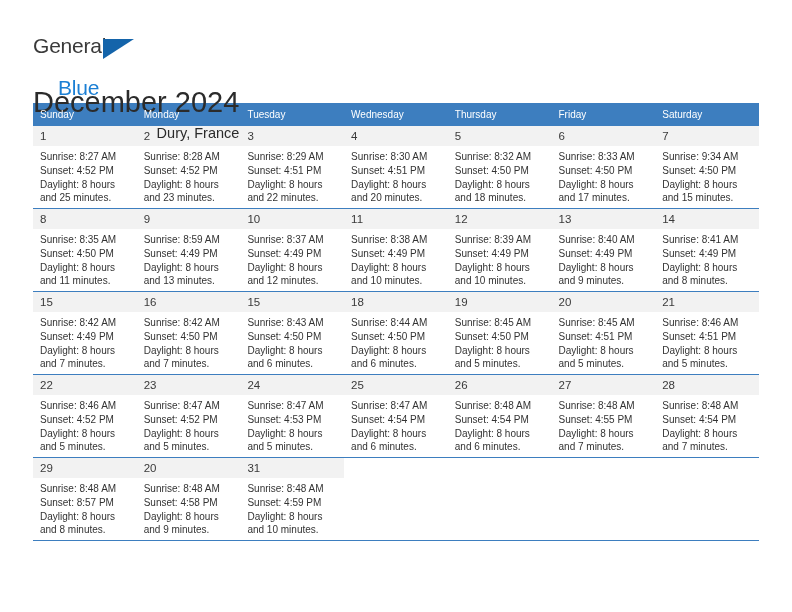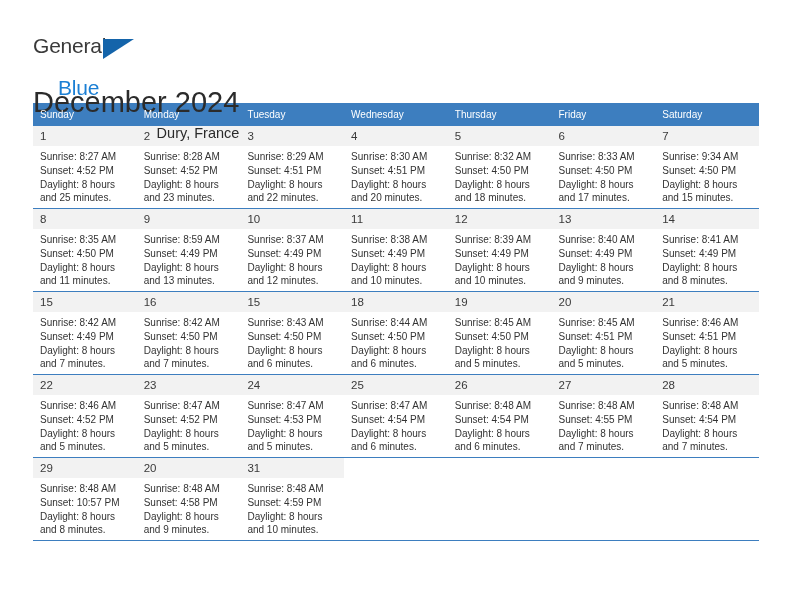--- a/index.html
+++ b/index.html
@@ -493,21 +493,21 @@
               </div>
             </div>
           </td>
         </tr>
         <tr>
           <td>
             <div class="cell">
               <div class="daynum">29</div>
               <div class="info">
                 <div>Sunrise: 8:48 AM</div>
-                <div>Sunset: 10:57 PM</div>
+                <div>Sunset: 8:57 PM</div>
                 <div>Daylight: 8 hours</div>
                 <div>and 8 minutes.</div>
               </div>
             </div>
           </td>
           <td>
             <div class="cell">
               <div class="daynum">20</div>
               <div class="info">
                 <div>Sunrise: 8:48 AM</div>

